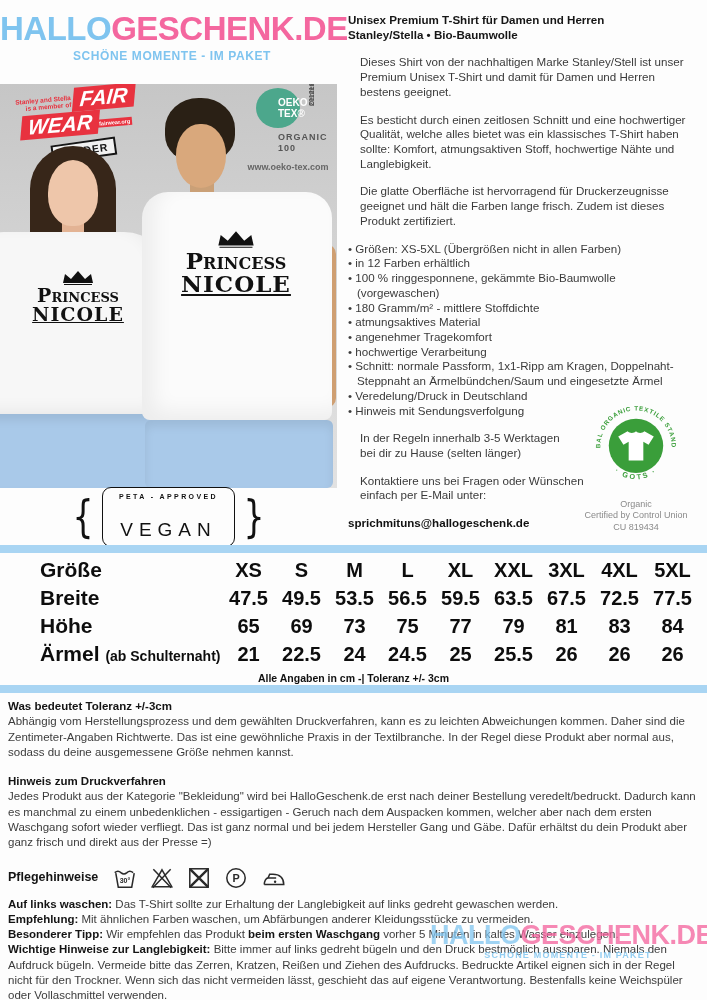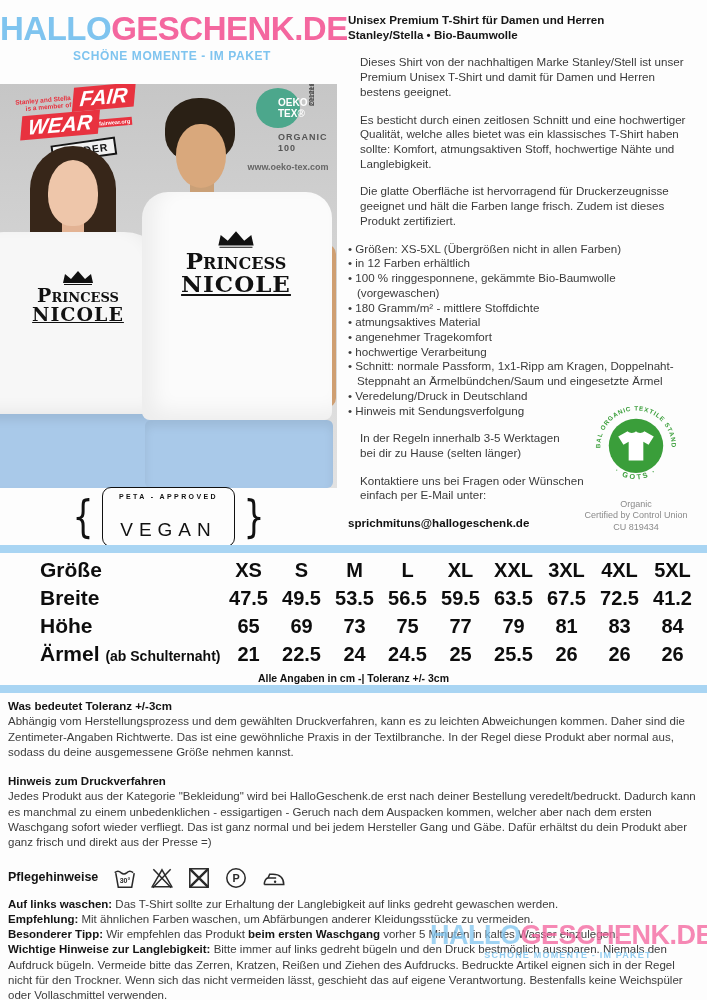--- a/index.html
+++ b/index.html
@@ -249,21 +249,21 @@
     <div class="trow">
       <div class="tlabel">Breite</div>
       <div class="tcell">47.5</div>
       <div class="tcell">49.5</div>
       <div class="tcell">53.5</div>
       <div class="tcell">56.5</div>
       <div class="tcell">59.5</div>
       <div class="tcell">63.5</div>
       <div class="tcell">67.5</div>
       <div class="tcell">72.5</div>
-      <div class="tcell">41.2</div>
+      <div class="tcell">77.5</div>
     </div>
     <div class="trow">
       <div class="tlabel">Höhe</div>
       <div class="tcell">65</div>
       <div class="tcell">69</div>
       <div class="tcell">73</div>
       <div class="tcell">75</div>
       <div class="tcell">77</div>
       <div class="tcell">79</div>
       <div class="tcell">81</div>

